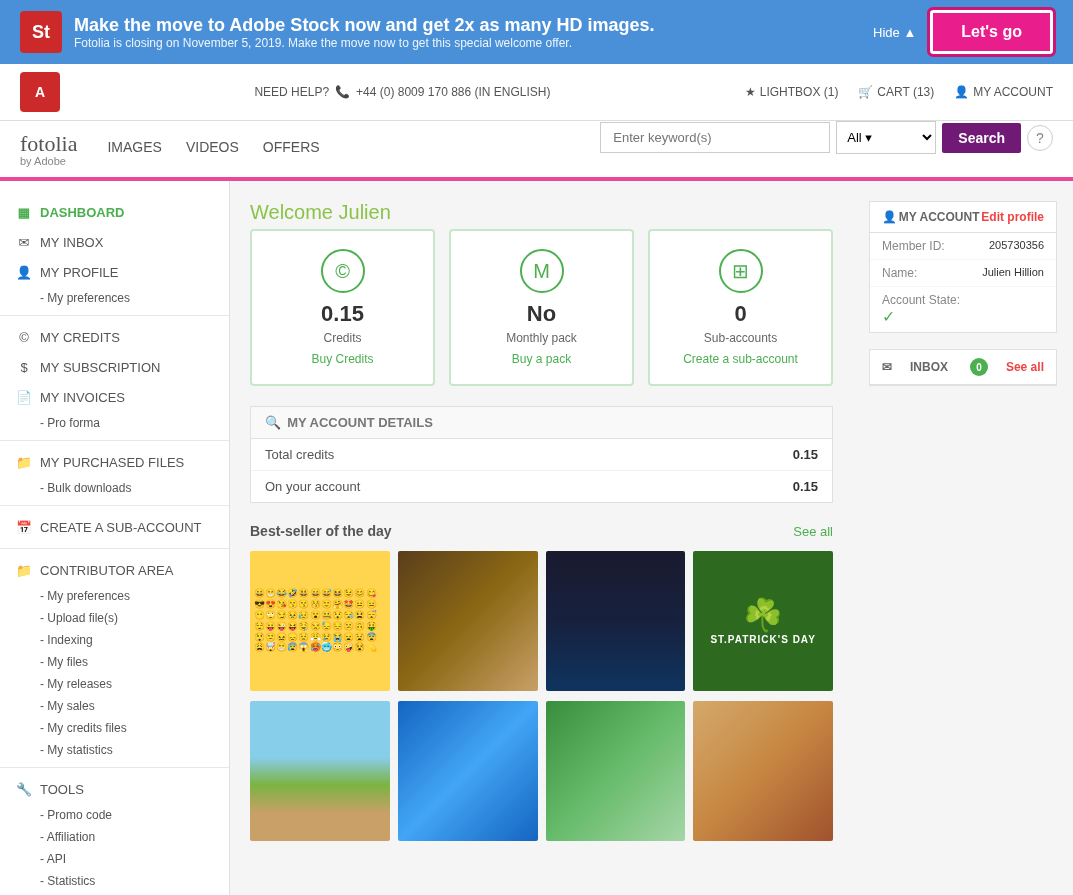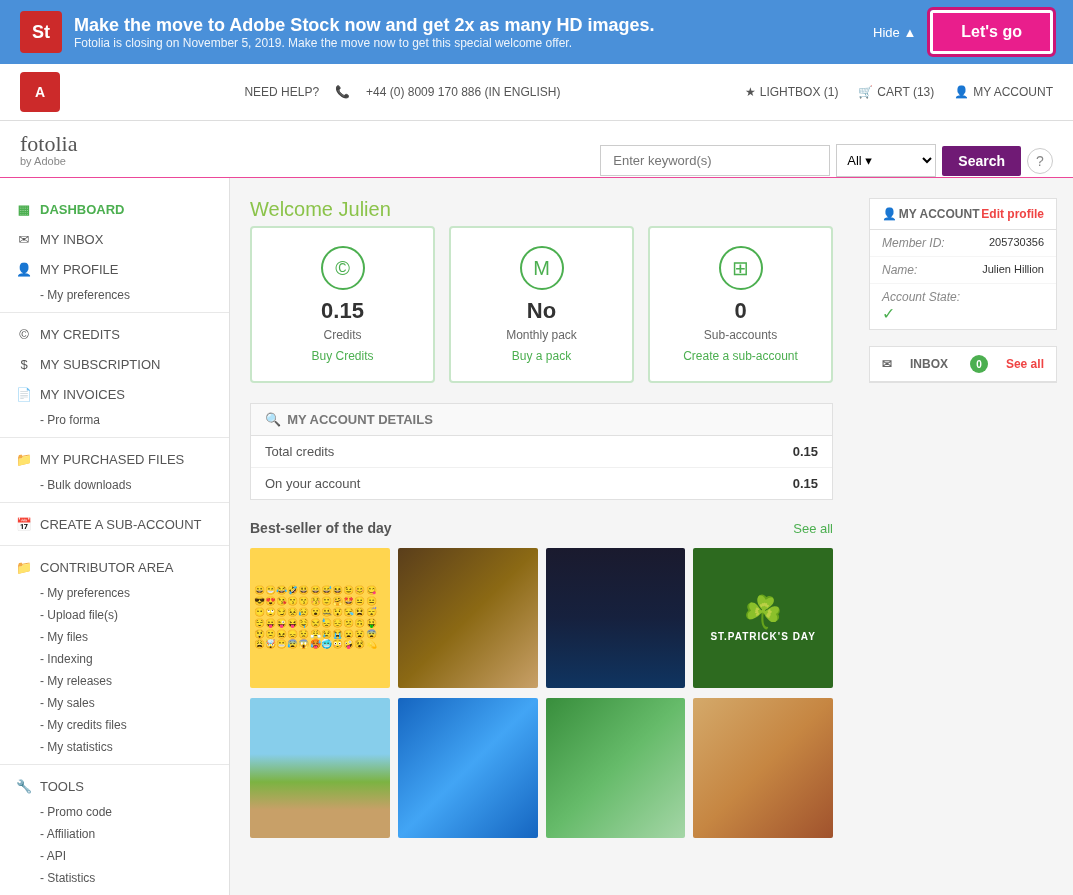--- a/index.html
+++ b/index.html
@@ -43,30 +43,30 @@
 
     
     .header {
       background: white;
       border-bottom: 1px solid #ddd;
       display: flex;
       align-items: center;
       justify-content: space-between;
       padding: 8px 20px;
     }
-    .header-left { display: flex; align-items: center; gap: 16px; font-size: 12px; color: #555; }
+    .header-left { display: flex; align-items: center; gap: 6px; font-size: 12px; color: #555; }
     .header-right { display: flex; align-items: center; gap: 20px; font-size: 12px; color: #555; }
     .header-right a { color: #555; text-decoration: none; display: flex; align-items: center; gap: 4px; cursor: pointer; }
 
     
     .navbar {
       background: white;
-      border-bottom: 1px solid #ec4899;
+      border-bottom: 4px solid #ec4899;
       display: flex;
-      align-items: flex-end;
+      align-items: flex-start;
       padding: 0 20px;
       gap: 30px;
     }
     .logo-area { padding: 10px 0; }
     .logo-text { font-size: 22px; color: #555; font-family: Georgia, serif; }
     .logo-sub { font-size: 11px; color: #888; margin-top: -2px; }
     .nav-links { display: flex; gap: 24px; }
     .nav-links a { text-decoration: none; color: #555; font-size: 14px; padding: 18px 0; border-bottom: 2px solid transparent; }
     .search-area { display: flex; align-items: center; gap: 6px; margin-left: auto; }
     .search-input {
@@ -187,21 +187,21 @@
     .img-thumb-avocado { background: #5d8a2a; }
     .img-thumb-people { background: #d4a96a; }
 
     
     .right-panel { width: 220px; flex-shrink: 0; padding: 20px 16px; }
     .my-account-panel { background: white; border: 1px solid #e0e0e0; margin-bottom: 16px; }
     .panel-header { display: flex; justify-content: space-between; align-items: center; padding: 8px 12px; border-bottom: 1px solid #e0e0e0; font-size: 12px; color: #666; font-weight: bold; }
     .edit-profile-link { color: #ef4444; font-size: 12px; text-decoration: none; cursor: pointer; }
     .panel-row { display: flex; justify-content: space-between; padding: 6px 12px; border-bottom: 1px solid #f5f5f5; font-size: 12px; }
     .panel-row:last-child { border-bottom: none; flex-direction: column; }
-    .panel-key { color: #888; font-style: italic; }
+    .panel-key { color: #888; }
     .panel-val { color: #333; font-size: 11px; }
     .check-green { color: #4caf50; font-size: 16px; }
 
     .inbox-panel { background: white; border: 1px solid #e0e0e0; }
     .inbox-header { display: flex; justify-content: space-between; align-items: center; padding: 8px 12px; border-bottom: 1px solid #e0e0e0; font-size: 12px; color: #666; font-weight: bold; }
     .inbox-badge { background: #4caf50; color: white; border-radius: 50%; width: 18px; height: 18px; display: inline-flex; align-items: center; justify-content: center; font-size: 10px; margin-left: 4px; }
     .inbox-msg { padding: 10px 12px; font-size: 12px; color: #666; }
     .inbox-dot { color: #4caf50; margin-right: 4px; }
 
     
@@ -264,20 +264,25 @@
       <span>MY ACCOUNT</span>
     </a>
   </div>
 </div>
 
 <div class="navbar">
   <div class="logo-area">
     <div class="logo-text">fotolia</div>
     <div class="logo-sub">by Adobe</div>
   </div>
+  <div class="nav-links">
+    <a>IMAGES</a>
+    <a>VIDEOS</a>
+    <a>OFFERS</a>
+  </div>
   <div class="search-area">
     <input class="search-input" type="text" placeholder="Enter keyword(s)" style="">
     <select class="search-select">
       <option>All ▾</option>
       <option>Photos</option>
       <option>Illustrations</option>
     </select>
     <button class="search-btn">Search</button>
     <button class="help-btn">?</button>
   </div>
@@ -324,22 +329,22 @@
       <span class="icon">📅</span>
       <span>CREATE A SUB-ACCOUNT</span>
     </div>
     <hr class="sidebar-divider">
     <div class="sidebar-item">
       <span class="icon">📁</span>
       <span>CONTRIBUTOR AREA</span>
     </div>
     <div class="sidebar-sub">- My preferences</div>
     <div class="sidebar-sub">- Upload file(s)</div>
+    <div class="sidebar-sub">- Indexing</div>
     <div class="sidebar-sub">- My files</div>
-    <div class="sidebar-sub">- Indexing</div>
     <div class="sidebar-sub">- My releases</div>
     <div class="sidebar-sub">- My sales</div>
     <div class="sidebar-sub">- My credits files</div>
     <div class="sidebar-sub">- My statistics</div>
     <hr class="sidebar-divider">
     <div class="sidebar-item">
       <span class="icon">🔧</span>
       <span>TOOLS</span>
     </div>
     <div class="sidebar-sub">- Promo code</div>

